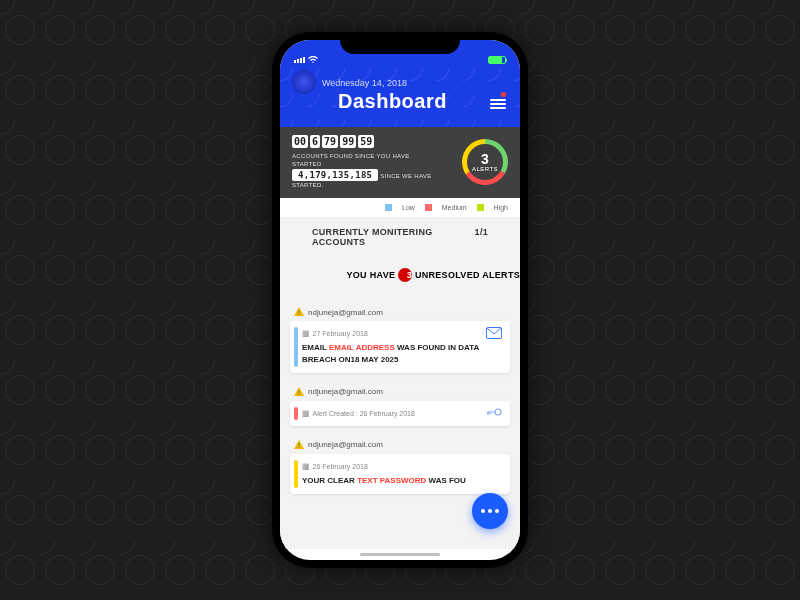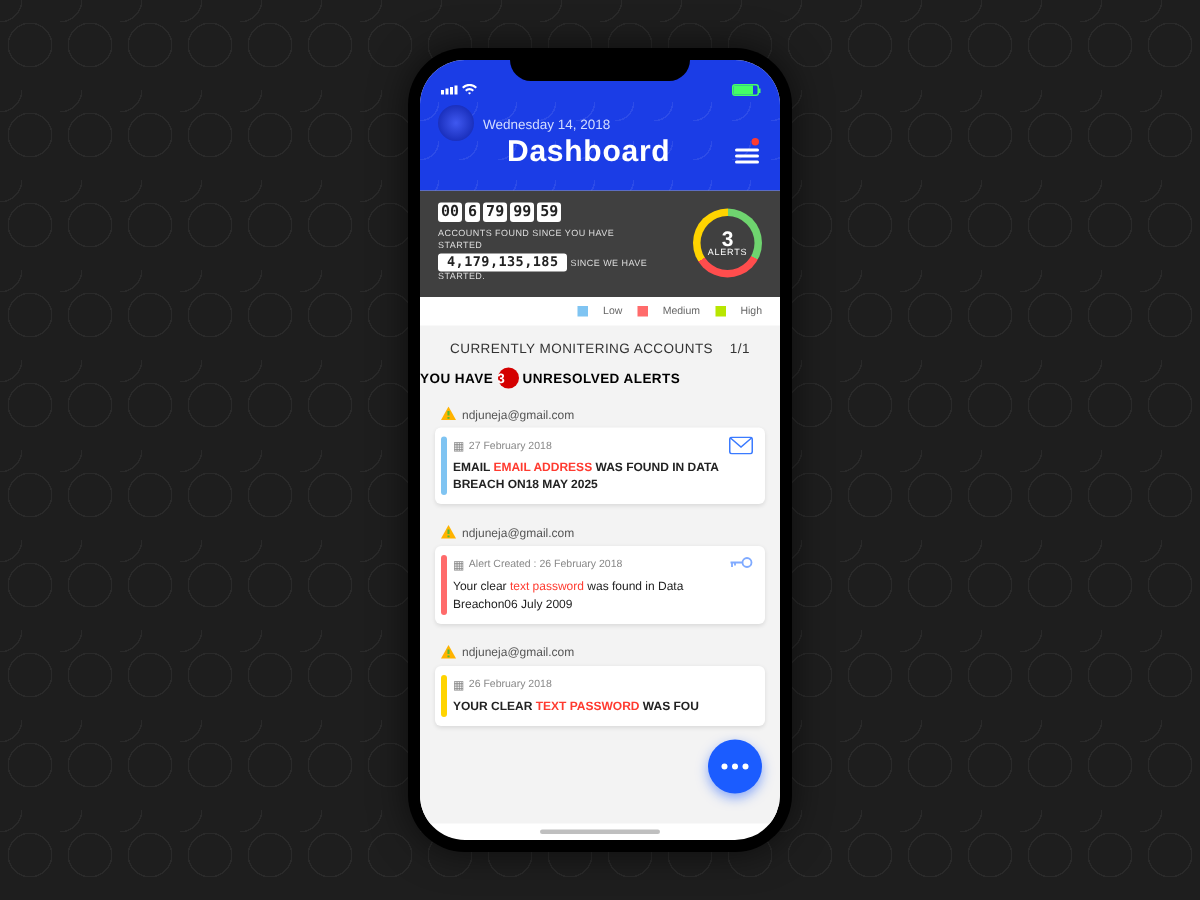--- a/index.html
+++ b/index.html
@@ -102,22 +102,22 @@
   .alerts-ring::before{content:""; position:absolute; inset:5px; background:#404040; border-radius:50%;}
   .alerts-inner { position:relative; text-align:center; color:#fff;}
   .alerts-num { font-size:14px; font-weight:bold; line-height:1;}
   .alerts-lbl { font-size:6px; letter-spacing:.5px;}
   .legend { background:#fff; text-align:right; padding:6px 12px; font-size:7px; color:#666;}
   .legend span { margin-left:8px; }
   .lowbox{display:inline-block;width:7px;height:7px;background:#7fc4f2;vertical-align:middle;}
   .medbox{display:inline-block;width:7px;height:7px;background:#ff6b6b;vertical-align:middle;}
   .highbox{display:inline-block;width:7px;height:7px;background:#b8e600;vertical-align:middle;}
   .body { background:#f3f3f3; height: calc(100% - 28px - 72px - 68px - 20px); overflow:hidden; padding:10px 0 0; position:relative;}
-  .monitor-row { display:flex; justify-content:space-between; padding:0 20px; font-size:9px; font-weight:normal; color:#333; text-transform:uppercase; letter-spacing:.3px;}
-  .unresolved { text-align:left; font-size:9px; font-weight:bold; margin:8px 0; text-transform:uppercase; letter-spacing:.3px;}
+  .monitor-row { display:flex; justify-content:space-between; padding:0 32px; font-size:9px; font-weight:bold; color:#333; text-transform:uppercase; letter-spacing:.3px;}
+  .unresolved { text-align:right; font-size:9px; font-weight:bold; margin:21px 0; text-transform:uppercase; letter-spacing:.3px;}
   .redcircle { display:inline-block; background:#d40000; color:#fff; border-radius:50%; width:14px; height:14px; line-height:14px; font-size:9px;}
   .acc-label { font-size:8px; color:#555; padding:4px 14px; display:flex; align-items:center; gap:4px;}
   .warn-ico { width:10px; height:10px; }
   .card {
     background:#fff; margin:0 10px 10px; border-radius:4px; padding:8px 10px 8px 12px;
     position:relative; box-shadow:0 1px 3px rgba(0,0,0,.1);
   }
   .card-bar { position:absolute; left:4px; top:6px; bottom:6px; width:4px; border-radius:2px;}
   .card-date { font-size:7px; color:#888; display:flex; align-items:center; gap:3px;}
   .card-date .cal-ico { font-size:8px; }
@@ -244,23 +244,20 @@
       <div class="card">
         <div class="card-bar" style="background:#ff6b6b"></div>
         <div class="card-date">
           <span class="cal-ico">▦</span>
           <span>Alert Created : 26 February 2018</span>
         </div>
         <svg class="card-icon" width="16" height="10" viewBox="0 0 16 10">
             <circle cx="12" cy="5" r="3" fill="none" stroke="#7faaff" stroke-width="1.2"></circle>
             <path d="M9 5 L1 5 M2 5 L2 8 M4 5 L4 7" stroke="#7faaff" stroke-width="1.2" fill="none"></path>
           </svg>
-        <div class="card-msg plain">
-          <span>Your clear </span><span class="em">text password</span><span> was found in Data Breachon06 July 2009</span>
-        </div>
       </div>
 
       <div class="acc-label">
         <svg class="warn-ico" viewBox="0 0 10 10">
             <path d="M5 0 L10 9 L0 9 Z" fill="#ffb300"></path>
             <rect x="4.3" y="3" width="1.4" height="3" fill="#5b3"></rect>
             <rect x="4.3" y="7" width="1.4" height="1.2" fill="#5b3"></rect>
           </svg>
         <span>ndjuneja@gmail.com</span>
       </div>

